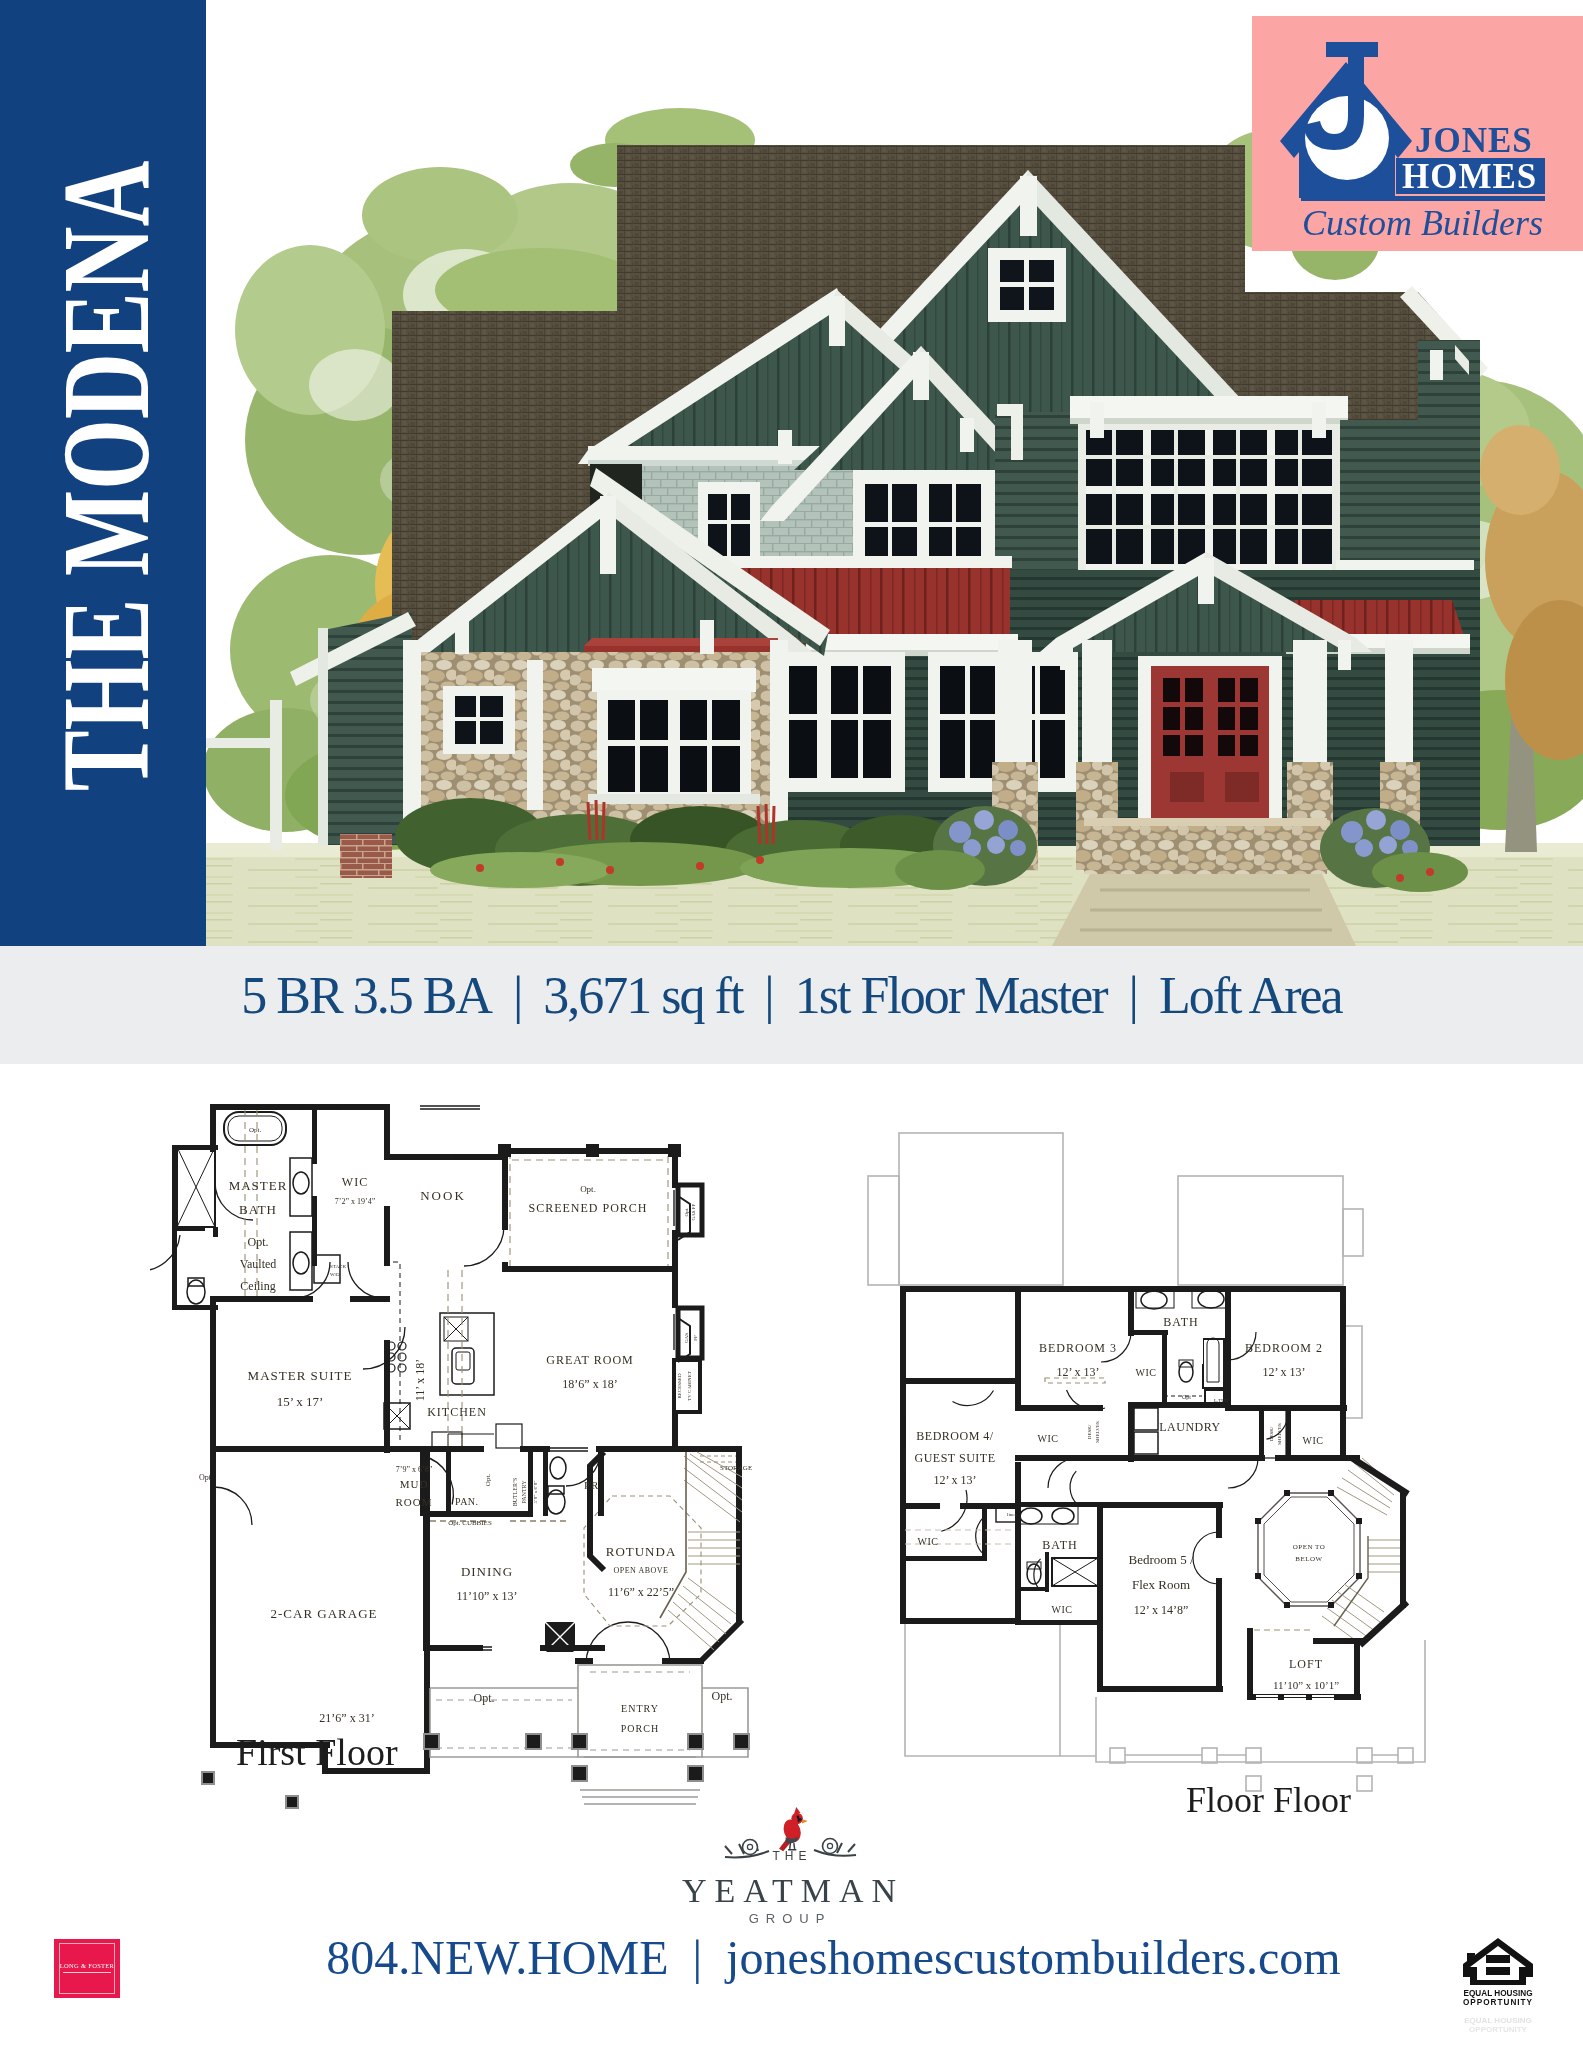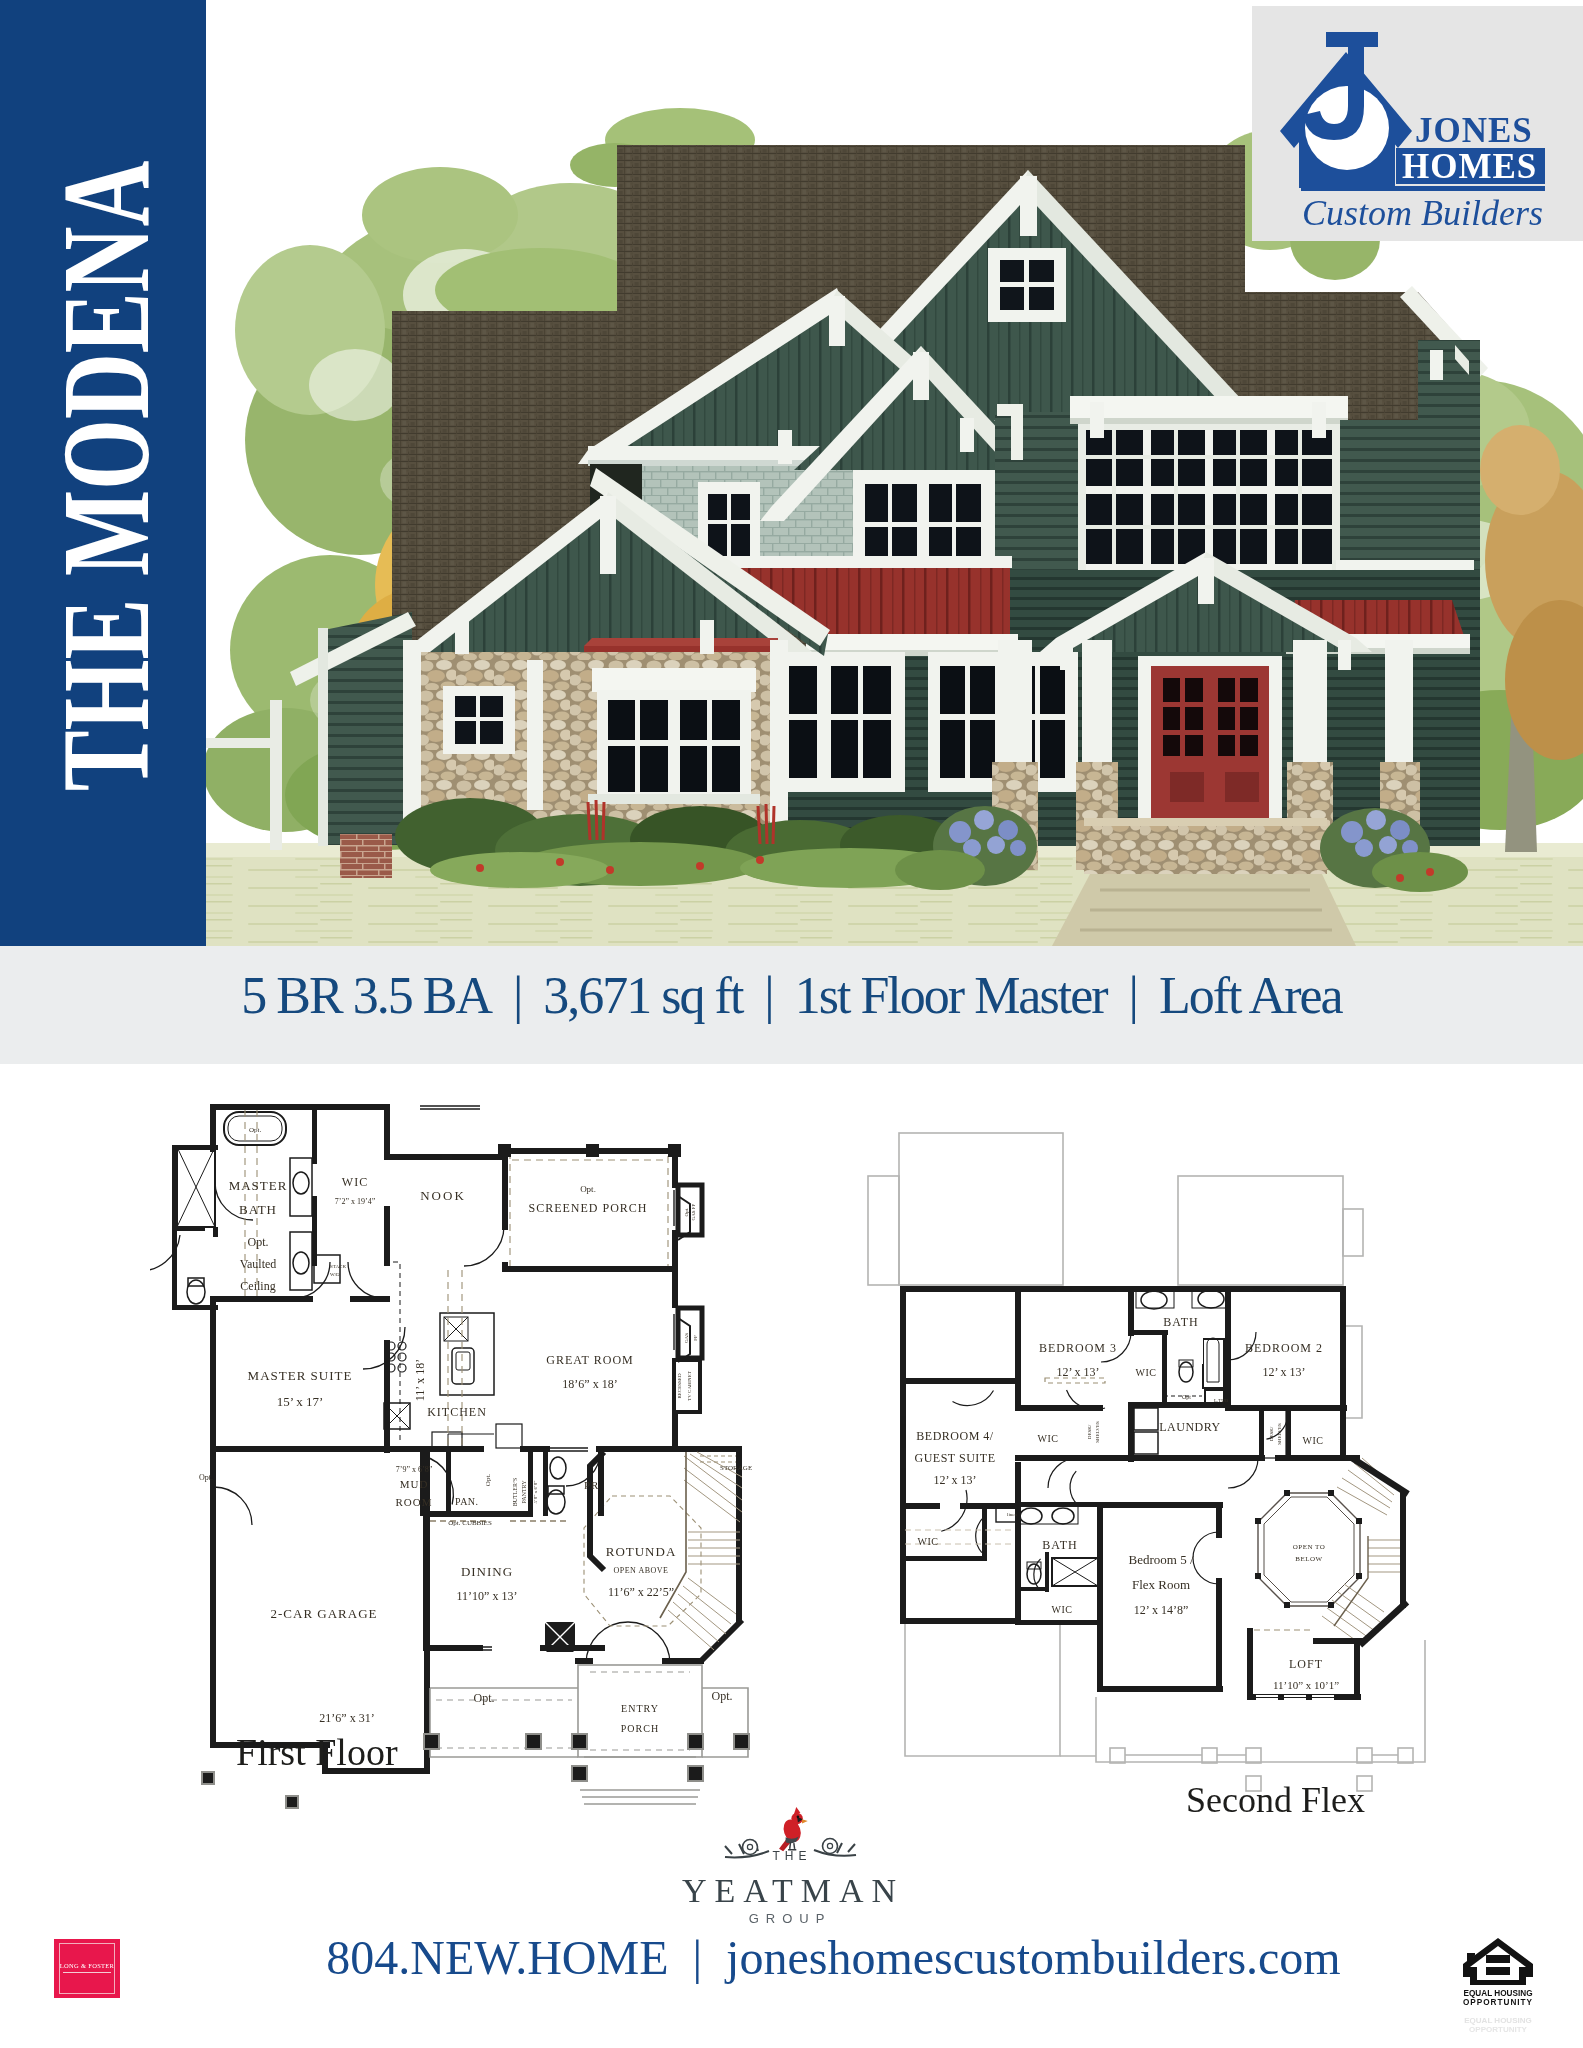--- a/index.html
+++ b/index.html
@@ -396,21 +396,21 @@
 <div class="abs" style="left:0;top:0;width:206px;height:946px;">
   <div style="position:absolute;left:107px;top:476px;transform:translate(-50%,-50%) rotate(-90deg) scaleX(0.735);white-space:nowrap;font-family:'Liberation Serif',serif;font-weight:bold;color:#ffffff;font-size:124px;letter-spacing:0px;">THE MODENA</div>
 </div>
 
 <div class="abs" style="left:0;top:946px;width:1583px;height:118px;background:#ebedee;"></div>
 
 <div class="abs" style="left:0;top:946px;width:1583px;height:118px;display:flex;align-items:center;justify-content:center;">
   <div style="font-family:'Liberation Serif',serif;color:#15497e;font-size:52px;letter-spacing:-2px;position:relative;top:-10px;">5 BR 3.5 BA&nbsp; | &nbsp;3,671 sq ft&nbsp; | &nbsp;1st Floor Master&nbsp; | &nbsp;Loft Area</div>
 </div>
 
-<div class="abs" style="left:1252px;top:6px;width:331px;height:235px;background:#e5e5e5;" id="joneslogo">
+<div class="abs" style="left:1252px;top:16px;width:331px;height:235px;background:#fca5a5;" id="joneslogo">
 <svg width="331" height="235" viewBox="0 0 331 235">
 
   <g fill="#1d4f9b">
     <path d="M28,125 L94,46 L160,125 L146,142 L94,80 L42,142 Z"></path>
     <rect x="47" y="112" width="96" height="70"></rect>
   </g>
   <circle cx="95" cy="122" r="42" fill="#ffffff"></circle>
   <path d="M86,26 h26 v74 q0,34 -30,34 q-27,0 -31,-25 l17,-4 q3,13 14,13 q14,0 14,-18 v-60 h-10 Z" fill="#1d4f9b"></path>
   <rect x="74" y="26" width="52" height="15" fill="#1d4f9b"></rect>
 
@@ -895,21 +895,21 @@
   <text x="1099" y="1432" font-size="5" text-anchor="middle" transform="rotate(-90 1099 1432)">SHELVES</text>
   <text x="1007" y="1516" font-size="5">linen</text>
   <text x="1182" y="1399" font-size="6">Opt</text>
   <text x="1214" y="1402" font-size="5">L.TUB</text>
 </g>
 </svg>
 </div>
 
 <div class="abs" style="left:236px;top:1730px;font-size:38px;color:#1d1d1b;">First Floor</div>
 
-<div class="abs" style="left:1186px;top:1779px;font-size:36px;color:#1d1d1b;">Second Flex</div>
+<div class="abs" style="left:1186px;top:1779px;font-size:36px;color:#1d1d1b;">Floor Floor</div>
 
 <div class="abs" id="yeatman" style="left:660px;top:1795px;width:266px;height:135px;text-align:center;">
 <svg width="266" height="135" viewBox="0 0 266 135">
 
   <g transform="translate(133,53) scale(0.82) translate(-133,-53)">
     <path d="M116,54 L128,38 L133,43 L121,57 Z" fill="#b71d23"></path>
     <ellipse cx="132" cy="32" rx="10" ry="14" fill="#cf2027" transform="rotate(-18 132 32)"></ellipse>
     <circle cx="138" cy="17" r="7" fill="#cf2027"></circle>
     <path d="M134,12 l3,-9 l5,7 Z" fill="#cf2027"></path>
     <path d="M138,15 l7,3 -6,4 Z" fill="#1d1d1d"></path>

